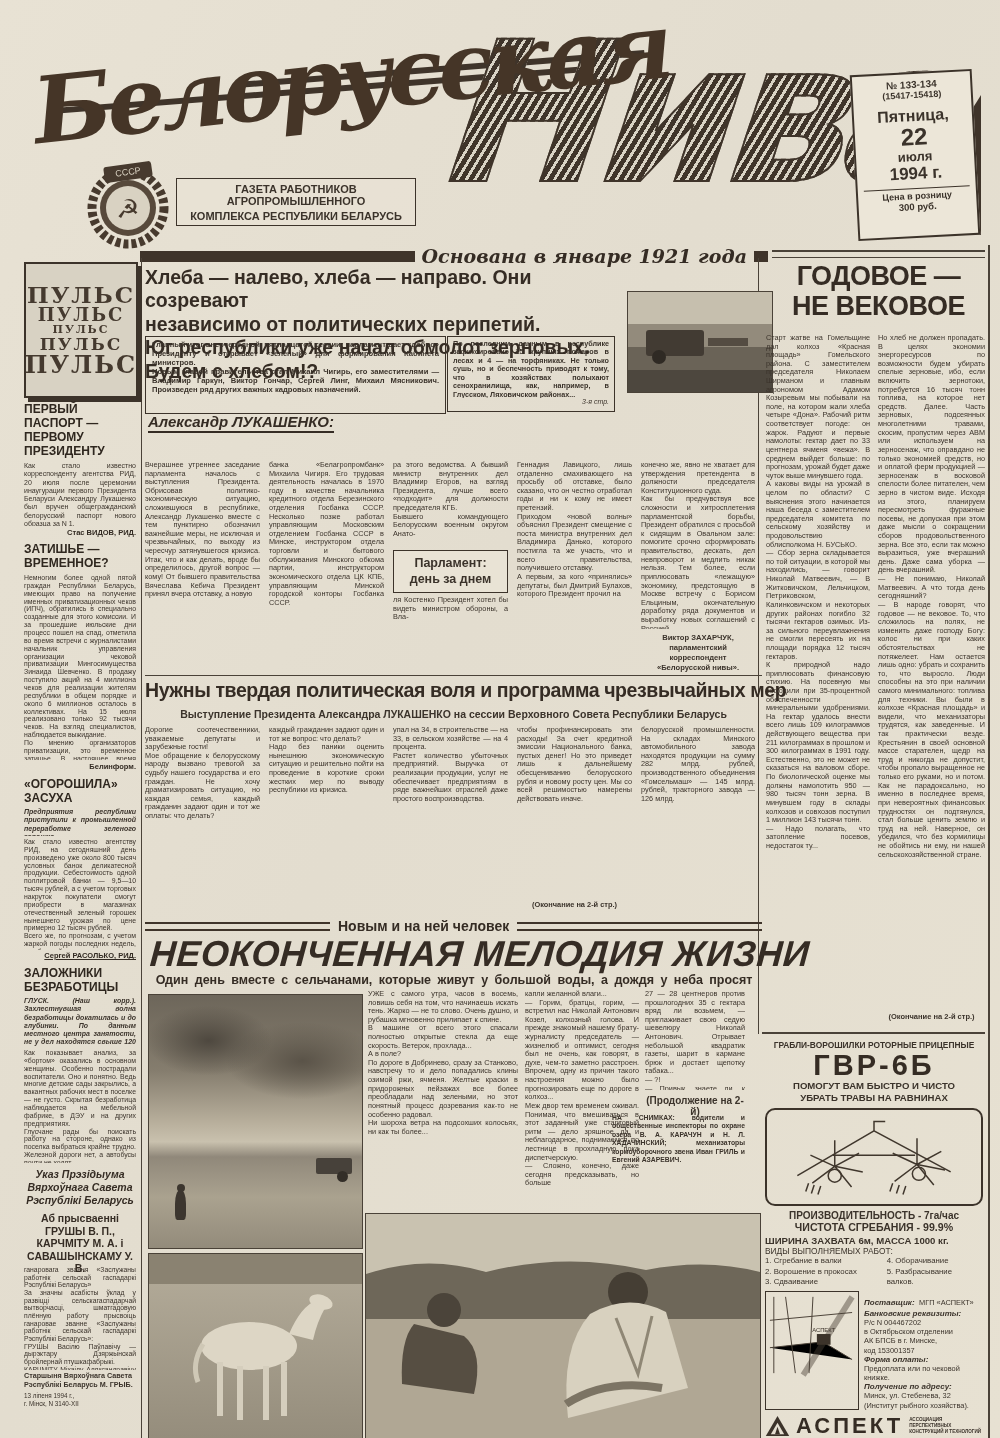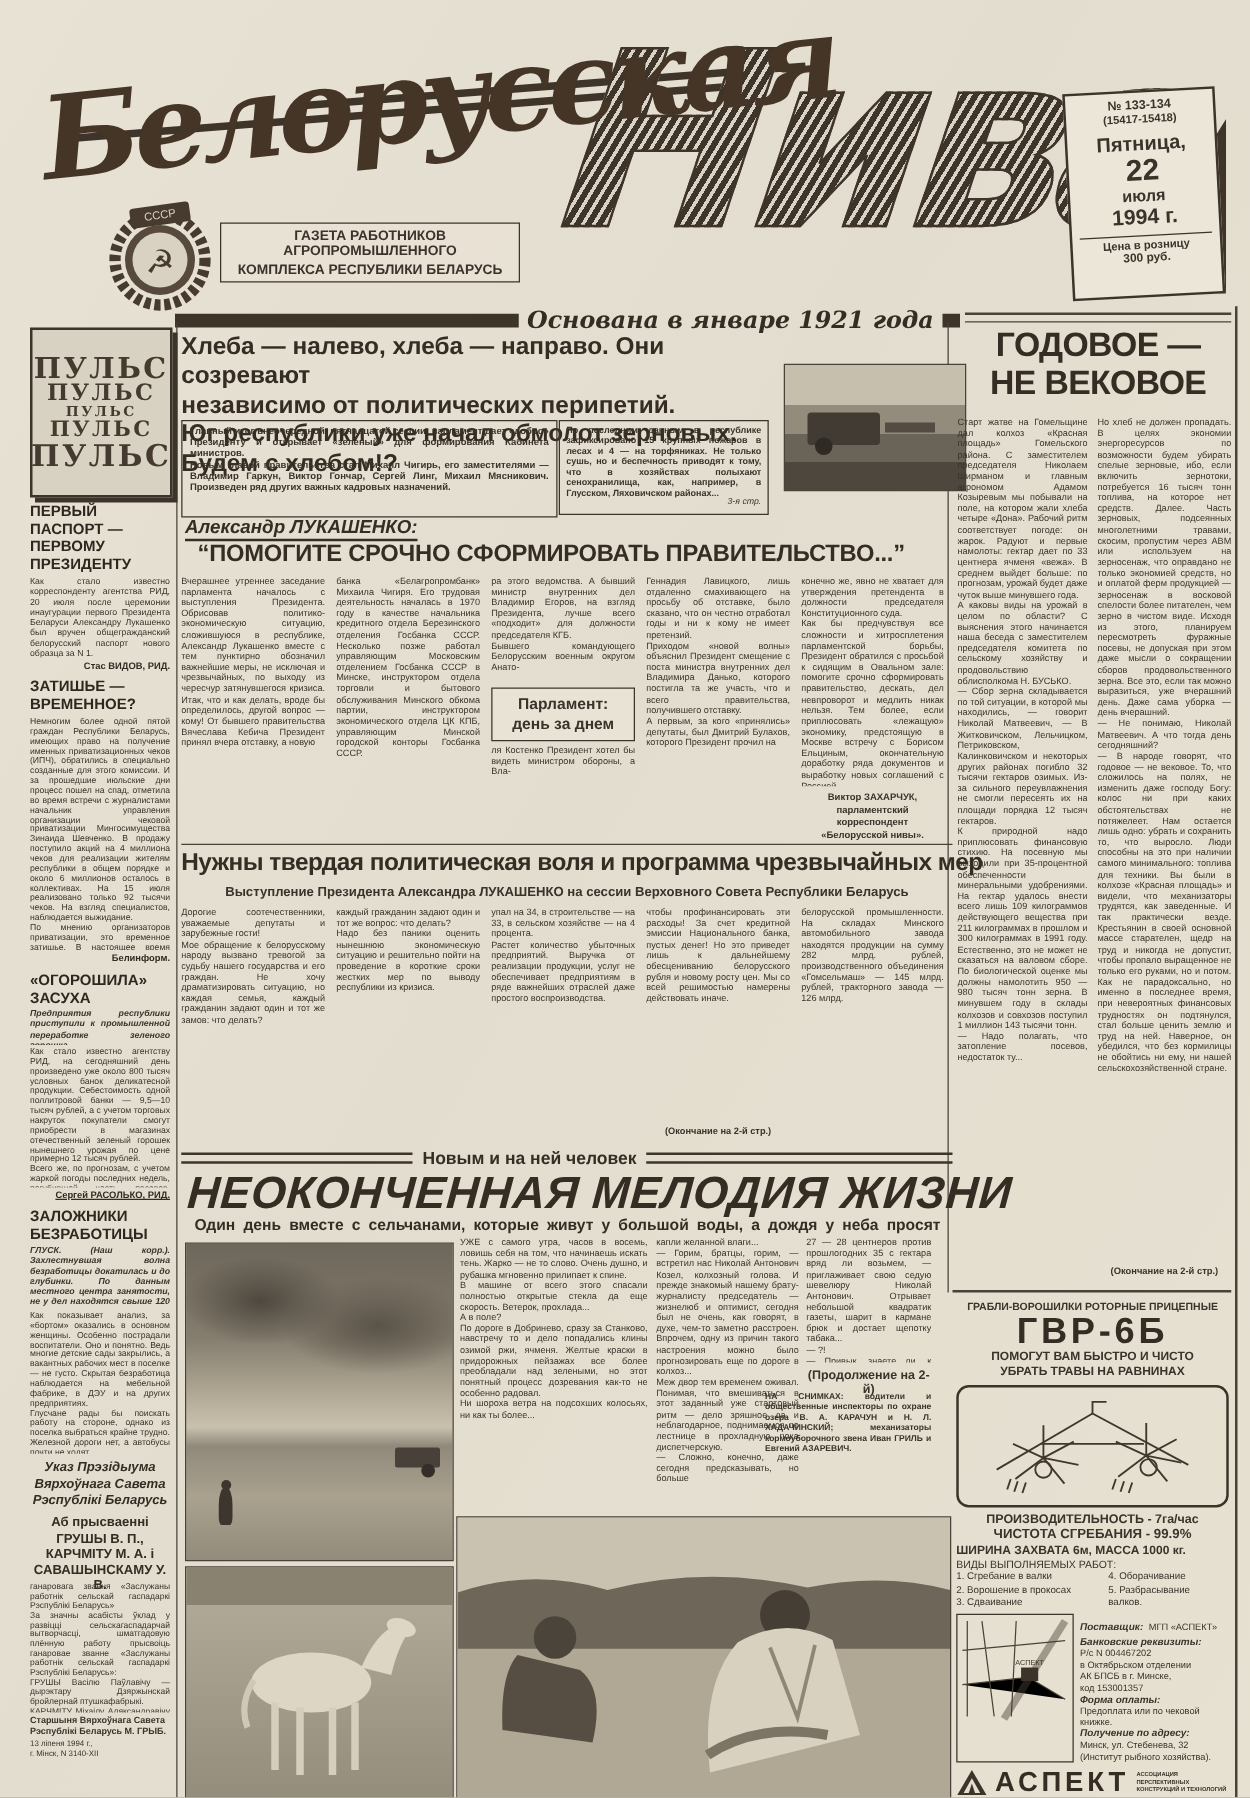--- a/index.html
+++ b/index.html
@@ -152,21 +152,20 @@
 За значны асабісты ўклад у развіцці сельскагаспадарчай вытворчасці, шматгадовую плённую работу прысвоіць ганаровае званне «Заслужаны работнік сельскай гаспадаркі Рэспублікі Беларусь»:
 ГРУШЫ Васілю Паўлавічу — дырэктару Дзяржынскай бройлернай птушкафабрыкі.
 КАРЧМІТУ Міхаілу Аляксандравічу — старшыні праўлення аграгікамбіната «Сноў» Нясвіжскага раёна.
 САВАШЫНСКАМУ Уладзіміру Вікенцьевічу — дырэктару Мінойтаўскага міжраённага аб'яднання па вытворча-тэхнічнаму забеспячэнню сельскай гаспадаркі.</div>
   <div class="abs b prel" style="left:24px;top:1372px;width:112px;font-size:7.2px;line-height:1.2;">Старшыня Вярхоўнага Савета
 Рэспублікі Беларусь М. ГРЫБ.</div>
   <div class="abs prel" style="left:24px;top:1392px;width:112px;font-size:6.3px;line-height:1.2;">13 ліпеня 1994 г.,
 г. Мінск, N 3140-XII</div>
 
   <div class="abs b i ink" style="left:148px;top:413px;font-size:15px;border-bottom:2px solid #352c24;padding-bottom:1px;">Александр ЛУКАШЕНКО:</div>
-  <div class="abs b ink" style="left:158px;top:433px;width:604px;font-size:19px;white-space:nowrap;letter-spacing:-0.2px;">“ПОМОГИТЕ  СРОЧНО  СФОРМИРОВАТЬ  ПРАВИТЕЛЬСТВО...”</div>
 
   <div class="abs body-txt" style="left:145px;top:461px;width:115px;height:212px;">Вчерашнее утреннее заседание парламента началось с выступления Президента. Обрисовав политико-экономическую ситуацию, сложившуюся в республике, Александр Лукашенко вместе с тем пунктирно обозначил важнейшие меры, не исключая и чрезвычайных, по выходу из чересчур затянувшегося кризиса. Итак, что и как делать, вроде бы определилось, другой вопрос — кому! От бывшего правительства Вячеслава Кебича Президент принял вчера отставку, а новую</div>
   <div class="abs body-txt" style="left:269px;top:461px;width:115px;height:212px;">банка «Белагропромбанк» Михаила Чигиря. Его трудовая деятельность началась в 1970 году в качестве начальника кредитного отдела Березинского отделения Госбанка СССР. Несколько позже работал управляющим Московским отделением Госбанка СССР в Минске, инструктором отдела торговли и бытового обслуживания Минского обкома партии, инструктором экономического отдела ЦК КПБ, управляющим Минской городской конторы Госбанка СССР.</div>
   <div class="abs" style="left:393px;top:461px;width:115px;height:212px;display:flex;flex-direction:column;">
     <div class="body-txt" style="height:86px;flex:none;">ра этого ведомства. А бывший министр внутренних дел Владимир Егоров, на взгляд Президента, лучше всего «подходит» для должности председателя КГБ.
 Бывшего командующего Белорусским военным округом Анато-</div>
     <div class="boxed b ctr prel" style="margin:3px 0;padding:5px 2px;font-size:12.5px;line-height:1.25;background:#e9e3d5;">Парламент:
 день за днем</div>
     <div class="body-txt" style="flex:1;">ля Костенко Президент хотел бы видеть министром обороны, а Вла-</div>
   </div>
@@ -179,21 +178,21 @@
 В минувший четверг внеочередная пятнадцатая сессия Верховного Совета завершила свою работу.</div>
   <div class="abs b ctr prel" style="left:641px;top:633px;width:114px;font-size:7.6px;line-height:1.3;">Виктор ЗАХАРЧУК,
 парламентский корреспондент
 «Белорусской нивы».</div>
 
   <div class="abs" style="left:145px;top:675px;width:617px;height:1px;background:#4a4238;"></div>
   <div class="abs b ink" style="left:145px;top:679px;width:617px;font-size:19.5px;white-space:nowrap;letter-spacing:-0.4px;">Нужны твердая политическая воля и программа чрезвычайных мер</div>
   <div class="abs b ctr" style="left:145px;top:708px;width:617px;font-size:10.5px;">Выступление Президента Александра ЛУКАШЕНКО на сессии Верховного Совета Республики Беларусь</div>
 
   <div class="abs body-txt" style="left:145px;top:726px;width:115px;height:190px;">Дорогие соотечественники, уважаемые депутаты и зарубежные гости!
-Мое обращение к белорусскому народу вызвано тревогой за судьбу нашего государства и его граждан. Не хочу драматизировать ситуацию, но каждая семья, каждый гражданин задают один и тот же замов: что делать?</div>
+Мое обращение к белорусскому народу вызвано тревогой за судьбу нашего государства и его граждан. Не хочу драматизировать ситуацию, но каждая семья, каждый гражданин задают один и тот же оплаты: что делать?</div>
   <div class="abs body-txt" style="left:269px;top:726px;width:115px;height:190px;">каждый гражданин задают один и тот же вопрос: что делать?
 Надо без паники оценить нынешнюю экономическую ситуацию и решительно пойти на проведение в короткие сроки жестких мер по выводу республики из кризиса.</div>
   <div class="abs body-txt" style="left:393px;top:726px;width:115px;height:190px;">упал на 34, в строительстве — на 33, в сельском хозяйстве — на 4 процента.
 Растет количество убыточных предприятий. Выручка от реализации продукции, услуг не обеспечивает предприятиям в ряде важнейших отраслей даже простого воспроизводства.</div>
   <div class="abs body-txt" style="left:517px;top:726px;width:115px;height:172px;">чтобы профинансировать эти расходы! За счет кредитной эмиссии Национального банка, пустых денег! Но это приведет лишь к дальнейшему обесцениванию белорусского рубля и новому росту цен. Мы со всей решимостью намерены действовать иначе.</div>
   <div class="abs body-txt" style="left:641px;top:726px;width:114px;height:190px;">белорусской промышленности. На складах Минского автомобильного завода находятся продукции на сумму 282 млрд. рублей, производственного объединения «Гомсельмаш» — 145 млрд. рублей, тракторного завода — 126 млрд.</div>
   <div class="abs b ctr" style="left:517px;top:900px;width:115px;font-size:7.4px;">(Окончание на 2-й стр.)</div>
 
   <div class="abs" style="left:145px;top:918px;width:617px;height:16px;display:flex;align-items:center;gap:8px;">
     <div style="width:185px;height:5px;border-top:2px solid #3f342a;border-bottom:2px solid #3f342a;"></div>

